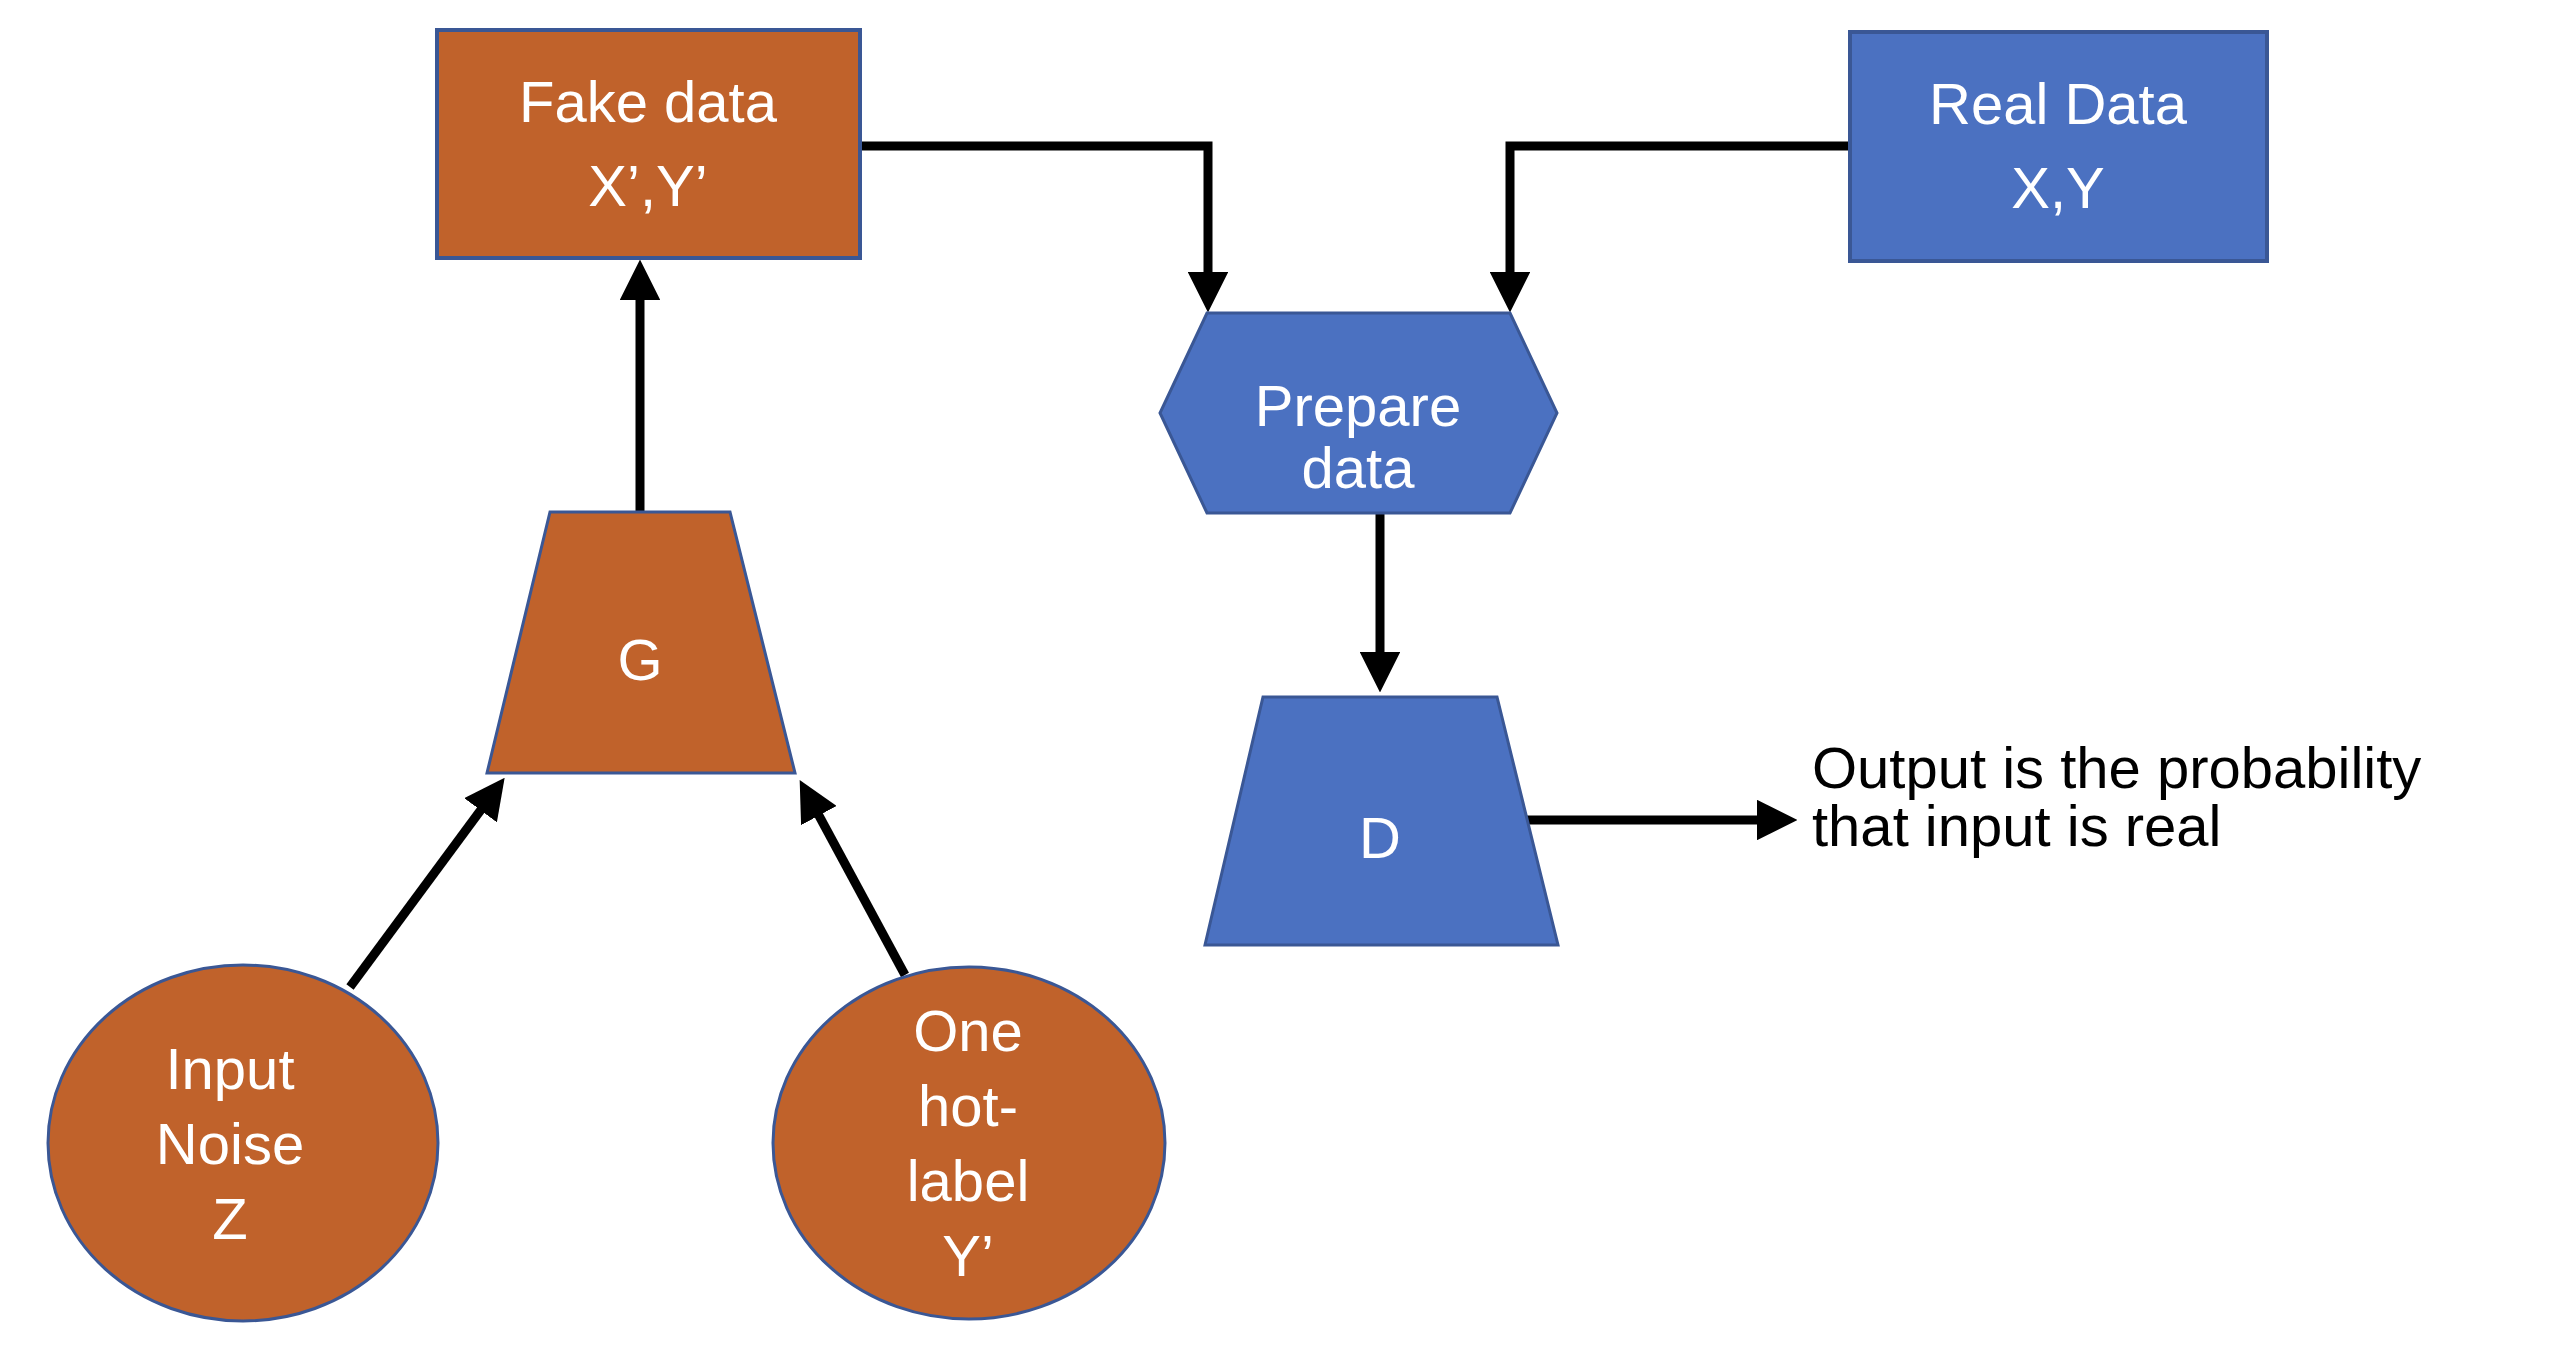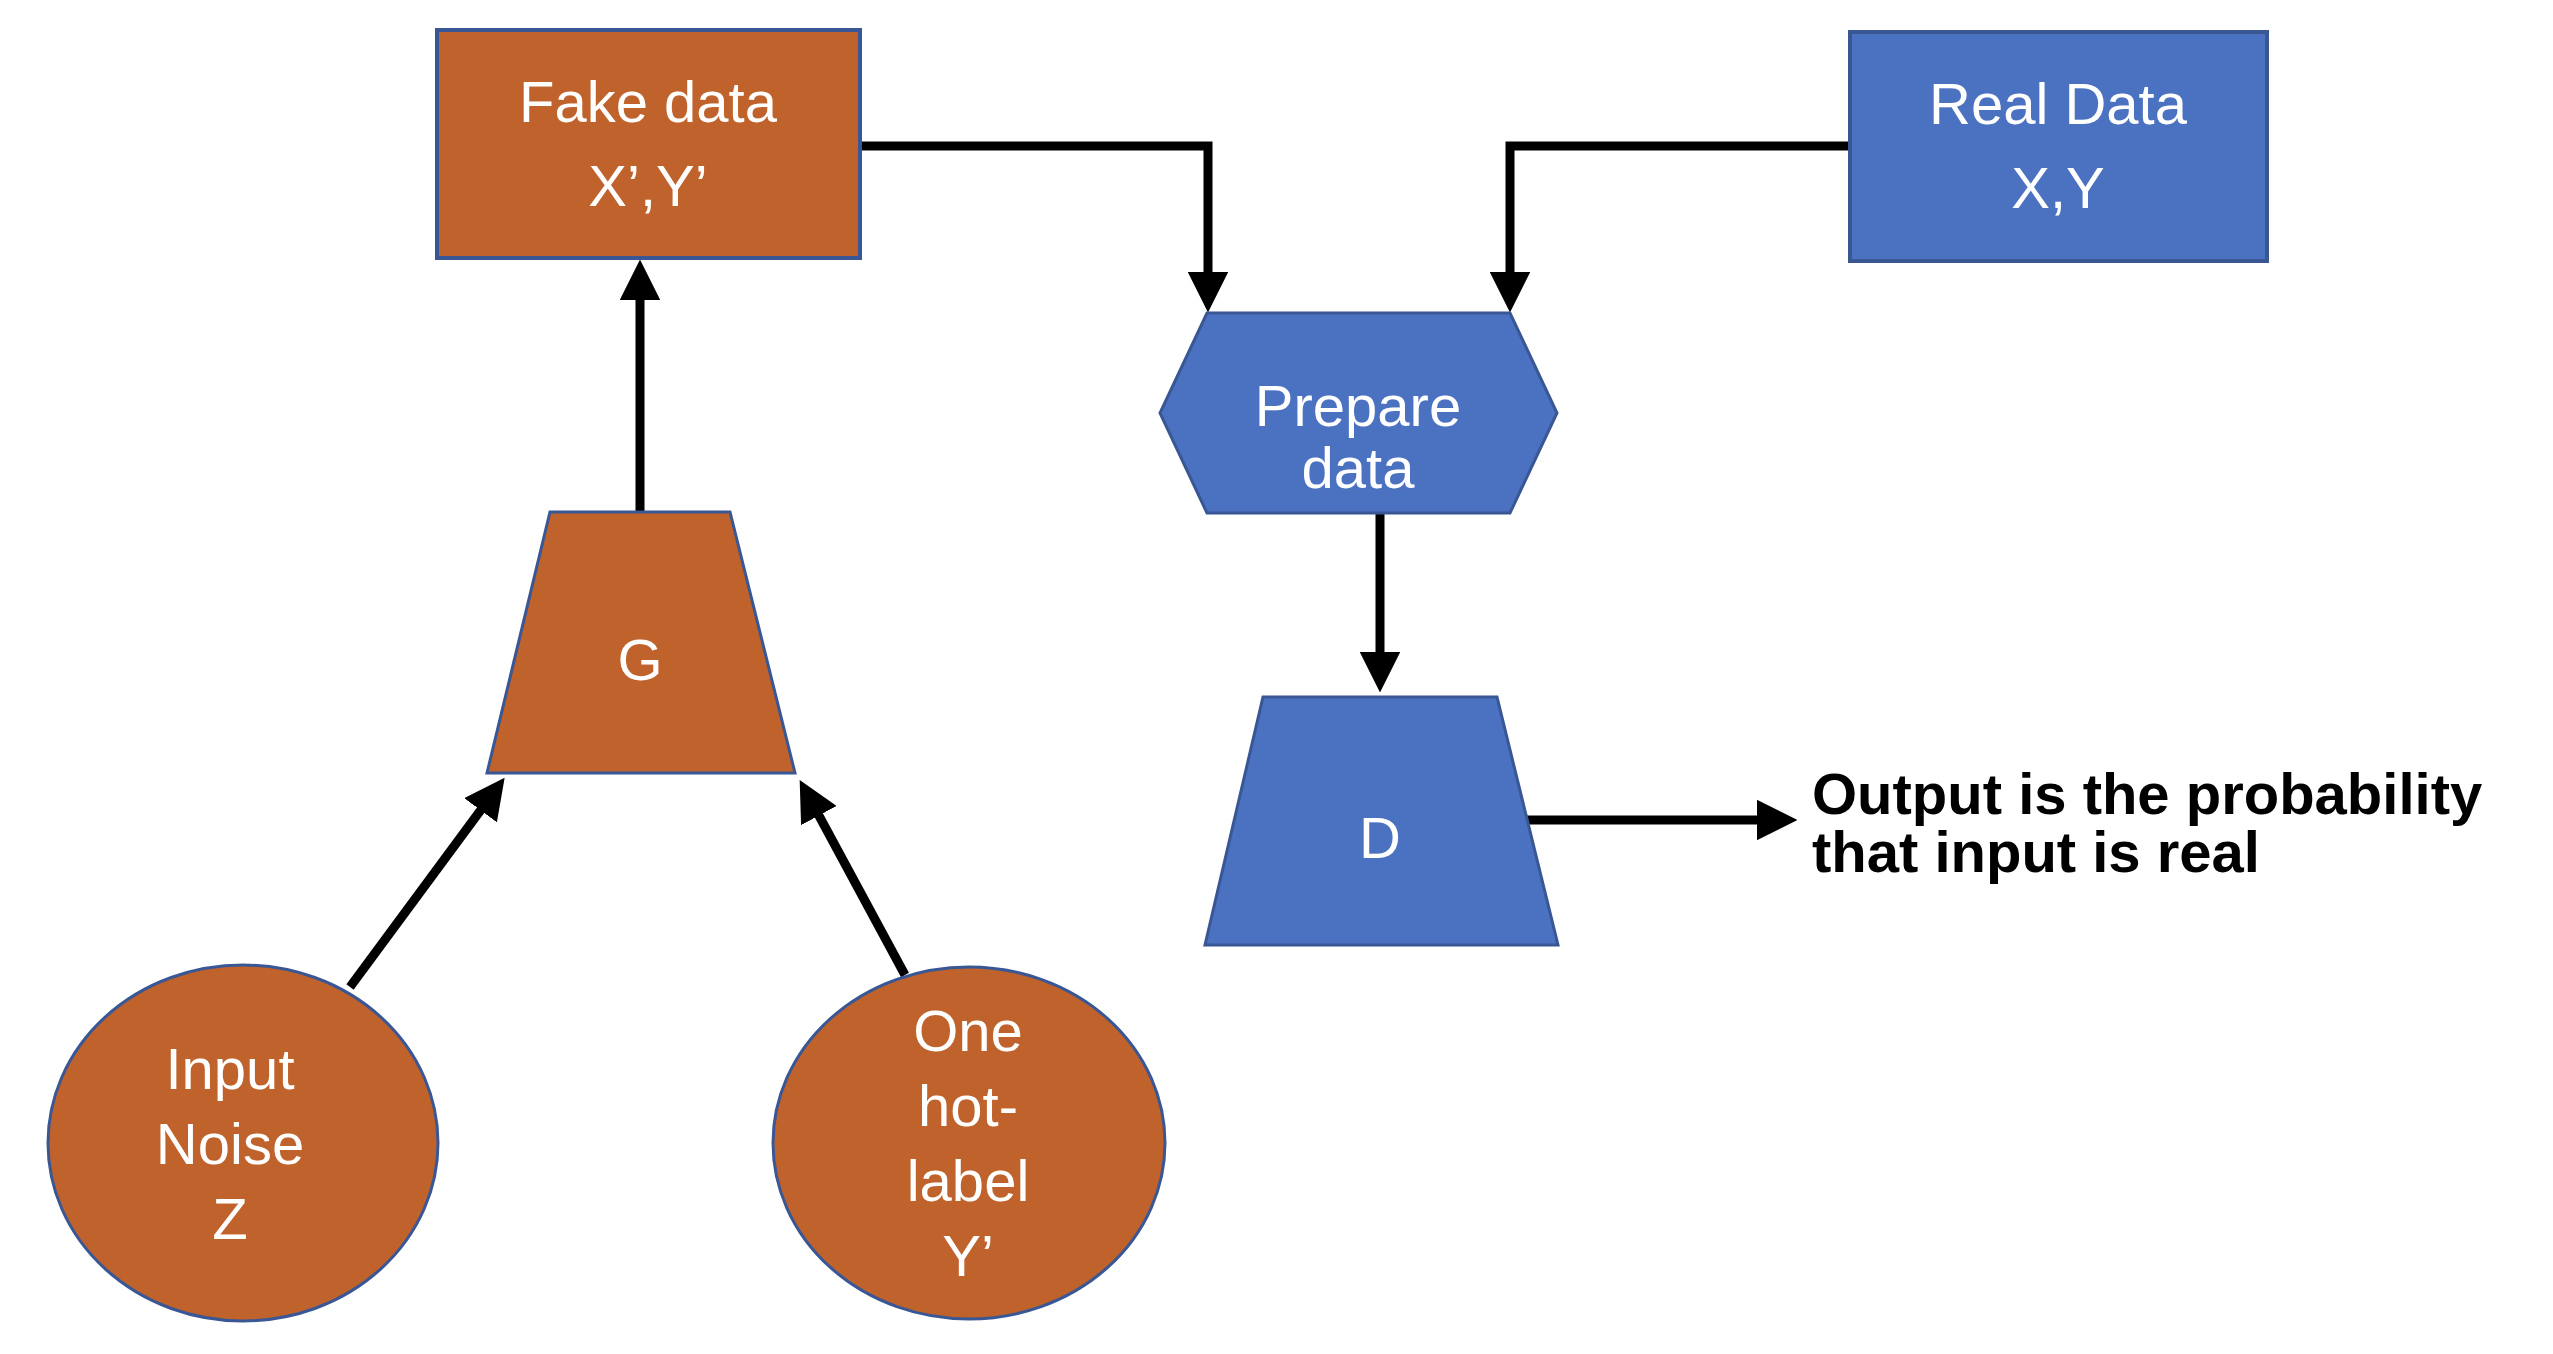--- a/index.html
+++ b/index.html
@@ -50,24 +50,23 @@
   }
   .node-label.hex-lines{ line-height:62px; }
   .node-label.circle-lines{ line-height:75px; }
   .node-label.single{ line-height:60px; }
   .annotation{
     position:absolute;
     transform:translateY(-50%);
     color:var(--annotation-text);
     font-size:58px;
     line-height:58px;
-    font-weight:700;
+    font-weight:400;
     text-align:left;
     white-space:pre-line;
-    margin-top:26px;
   }
 </style>
 </head>
 <body>
 
 <div class="stage">
 
   <svg class="diagram-svg" viewBox="0 0 2553 1354" xmlns="http://www.w3.org/2000/svg">
     <defs>
       <marker id="arrowhead" viewBox="0 0 10 10" refX="1" refY="5" markerWidth="4.5" markerHeight="4.5" orient="auto-start-reverse">

